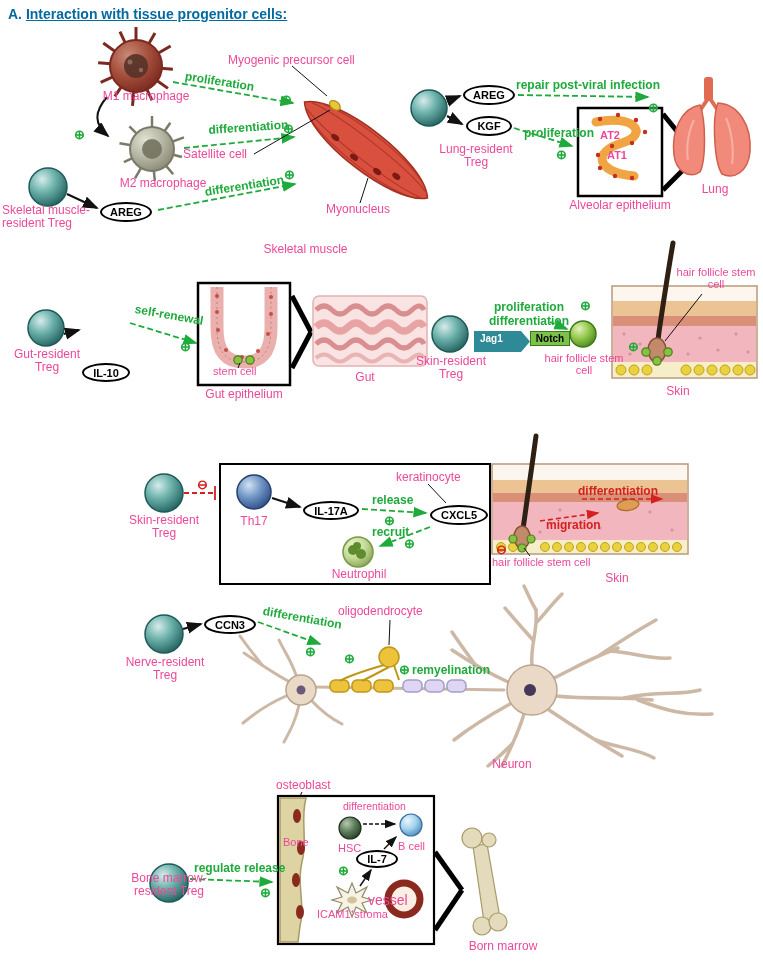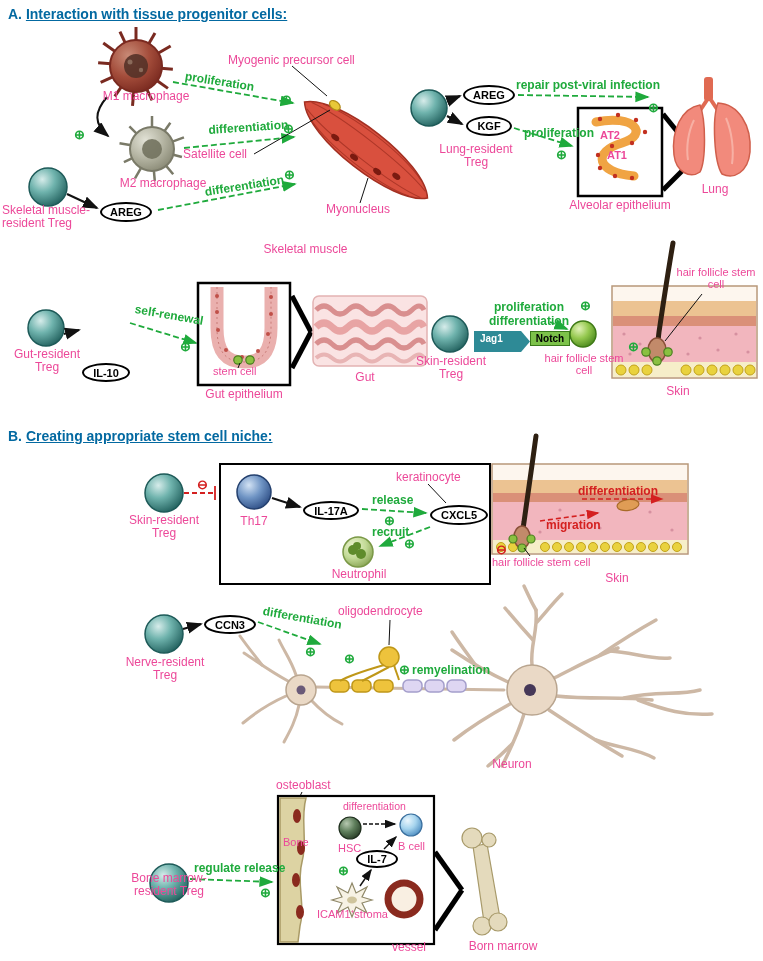--- a/index.html
+++ b/index.html
@@ -388,24 +388,20 @@
     <circle cx="489" cy="840" r="7" fill="#e4dabc" stroke="#a89a6a" stroke-width="1.2"></circle>
     <circle cx="482" cy="926" r="9" fill="#e4dabc" stroke="#a89a6a" stroke-width="1.2"></circle>
     <circle cx="498" cy="922" r="9" fill="#e4dabc" stroke="#a89a6a" stroke-width="1.2"></circle>
   </g>
 </svg>
 
 <div class="hdr" style="left:8px;top:6px;">
   <span>A.</span>
   <span class="u">Interaction with tissue progenitor cells:</span>
 </div>
-<div class="hdr" style="left:8px;top:428px;">
-  <span>B.</span>
-  <span class="u">Creating appropriate stem cell niche:</span>
-</div>
 
 <div class="lbl c" style="left:96px;top:90px;width:100px;">M1 macrophage</div>
 <div class="lbl c" style="left:114px;top:177px;width:98px;">M2 macrophage</div>
 <div class="lbl" style="left:2px;top:204px;width:112px;">Skeletal muscle-resident Treg</div>
 <div class="pill" style="left:100px;top:202px;width:52px;height:20px;">AREG</div>
 <div class="lbl green rot" style="left:186px;top:70px;transform:rotate(9deg);">proliferation</div>
 <div class="lbl green rot" style="left:208px;top:124px;transform:rotate(-4deg);">differentiation</div>
 <div class="lbl green rot" style="left:204px;top:186px;transform:rotate(-9deg);">differentiation</div>
 <div class="sym" style="left:74px;top:128px;">⊕</div>
 <div class="sym" style="left:281px;top:93px;">⊕</div>
@@ -474,20 +470,20 @@
 <div class="lbl green" style="left:412px;top:664px;">remyelination</div>
 <div class="lbl c" style="left:482px;top:758px;width:60px;">Neuron</div>
 
 <div class="lbl" style="left:276px;top:779px;width:80px;">osteoblast</div>
 <div class="lbl s11" style="left:283px;top:836px;width:40px;">Bone</div>
 <div class="lbl s11" style="left:338px;top:842px;width:32px;">HSC</div>
 <div class="lbl s10" style="left:343px;top:801px;width:90px;">differentiation</div>
 <div class="lbl s11" style="left:398px;top:840px;width:40px;">B cell</div>
 <div class="pill" style="left:356px;top:850px;width:42px;height:18px;">IL-7</div>
 <div class="sym" style="left:338px;top:864px;">⊕</div>
-<div class="lbl c" style="left:392px;top:893px;width:33px;font-size:12px;margin-top:48px;">vessel</div>
+<div class="lbl c" style="left:368px;top:893px;width:33px;font-size:14px;">vessel</div>
 <div class="lbl c s11" style="left:300px;top:908px;width:105px;">ICAM1⁺stroma</div>
 <div class="lbl c" style="left:118px;top:872px;width:102px;">Bone marrow-resident Treg</div>
 <div class="lbl green" style="left:194px;top:862px;width:100px;">regulate release</div>
 <div class="sym" style="left:260px;top:886px;">⊕</div>
 <div class="lbl c" style="left:458px;top:940px;width:90px;">Born marrow</div>
 
 </div>
 
 </body></html>

